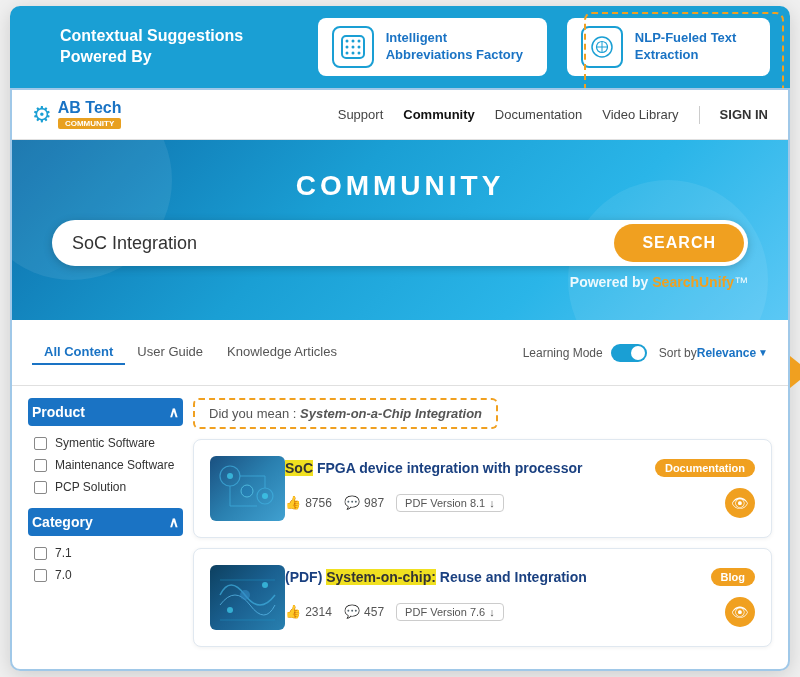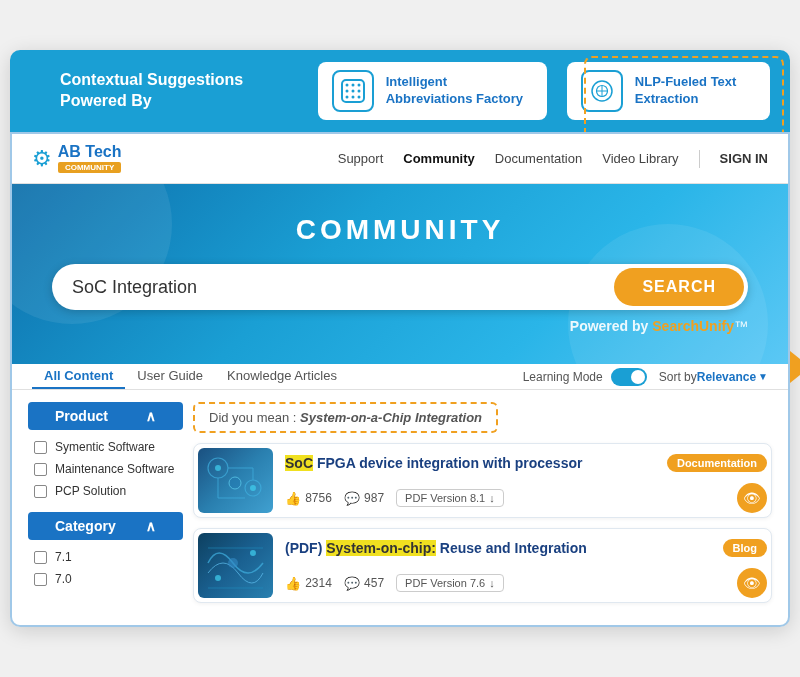--- a/index.html
+++ b/index.html
@@ -233,21 +233,21 @@
 
     .su-highlight {
       color: #f0a020;
       font-weight: bold;
     }
 
     
     .filter-tabs {
       display: flex;
       align-items: center;
-      padding: 0 20px;
+      padding: 20px 20px;
       border-bottom: 1px solid #e0e0e0;
       gap: 0;
     }
 
     .tab-item {
       padding: 4px 12px;
       font-size: 13px;
       cursor: pointer;
       color: #555;
       border-bottom: 2px solid transparent;
@@ -316,21 +316,21 @@
       padding-right: 10px;
     }
 
     .filter-group {
       margin-bottom: 10px;
     }
 
     .filter-header {
       background: #1a73c4;
       color: white;
-      padding: 6px 27px;
+      padding: 6px 4px;
       border-radius: 4px;
       display: flex;
       justify-content: space-between;
       align-items: center;
       font-size: 14px;
       font-weight: bold;
       cursor: pointer;
       margin-bottom: 6px;
     }
 
@@ -371,26 +371,25 @@
       margin-bottom: 10px;
       display: inline-block;
     }
 
     .did-you-mean strong {
       font-style: italic;
     }
 
     .result-card {
       display: flex;
-      gap: 12px;
       border: 1px solid #e0e8f0;
       border-radius: 8px;
-      padding: 4px;
+      padding: 16px;
       margin-bottom: 10px;
-      align-items: flex-end;
+      align-items: center;
       background: white;
       box-shadow: 0 1px 4px rgba(0,0,0,0.06);
     }
 
     .result-thumb {
       width: 75px;
       height: 65px;
       border-radius: 6px;
       overflow: hidden;
       flex-shrink: 0;

